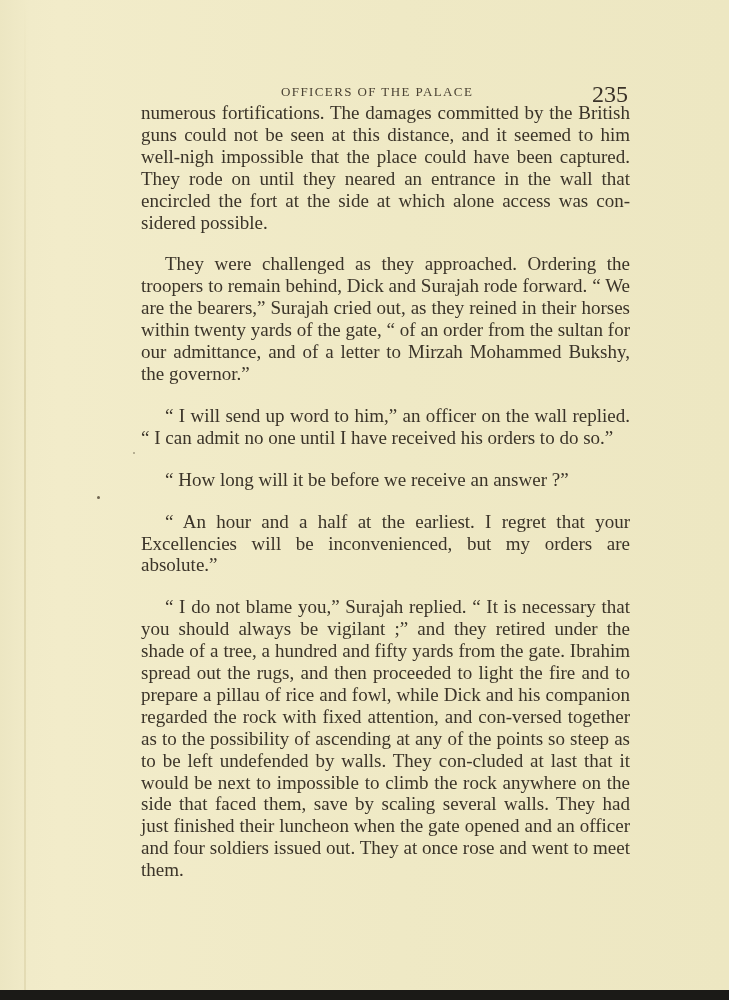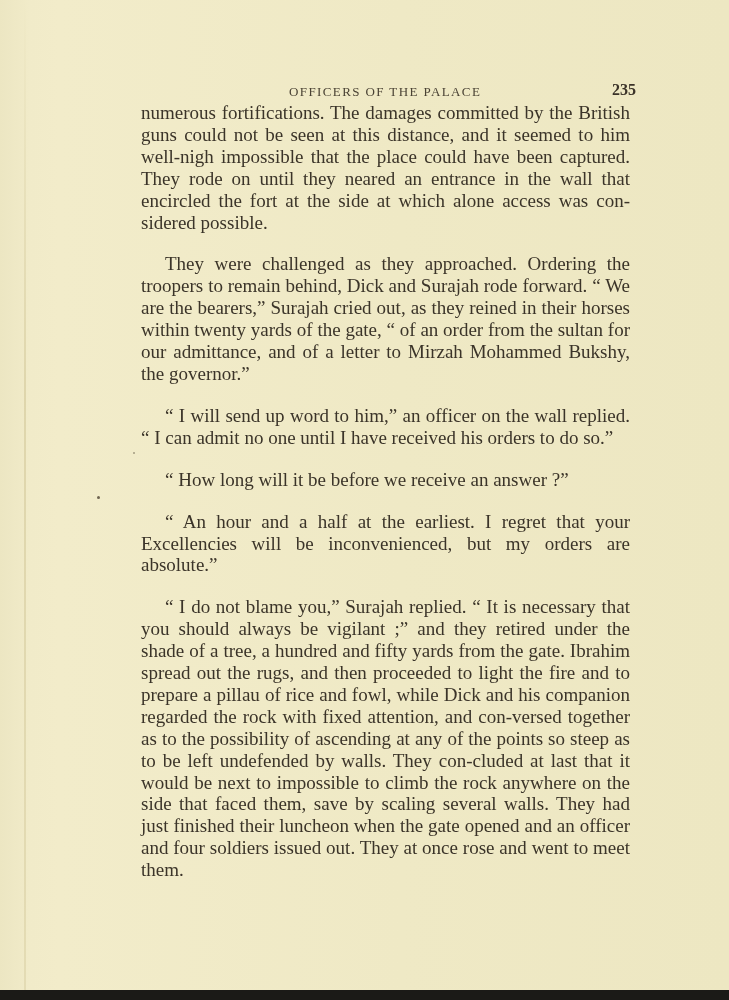--- a/index.html
+++ b/index.html
@@ -35,39 +35,39 @@
       position: absolute;
       left: 0;
       top: 990px;
       width: 729px;
       height: 10px;
       background: #1b1a17;
     }
     .running-head {
       position: absolute;
       top: 84px;
-      left: 144px;
+      left: 136px;
       width: 492px;
       height: 22px;
     }
     .running-title {
       position: absolute;
       left: 145px;
       top: 0;
       font-size: 13px;
       letter-spacing: 1.4px;
       color: #4a4234;
     }
     .page-number {
       position: absolute;
       right: 0;
       top: -3px;
-      font-size: 16px;
+      font-size: 24px;
       color: #3a3228;
-      font-weight: bold;
+      font-weight: normal;
     }
     .text-block {
       position: absolute;
       top: 102px;
       left: 141px;
       width: 489px;
       font-size: 19px;
       line-height: 21.9px;
       text-align: justify;
       text-align-last: left;

